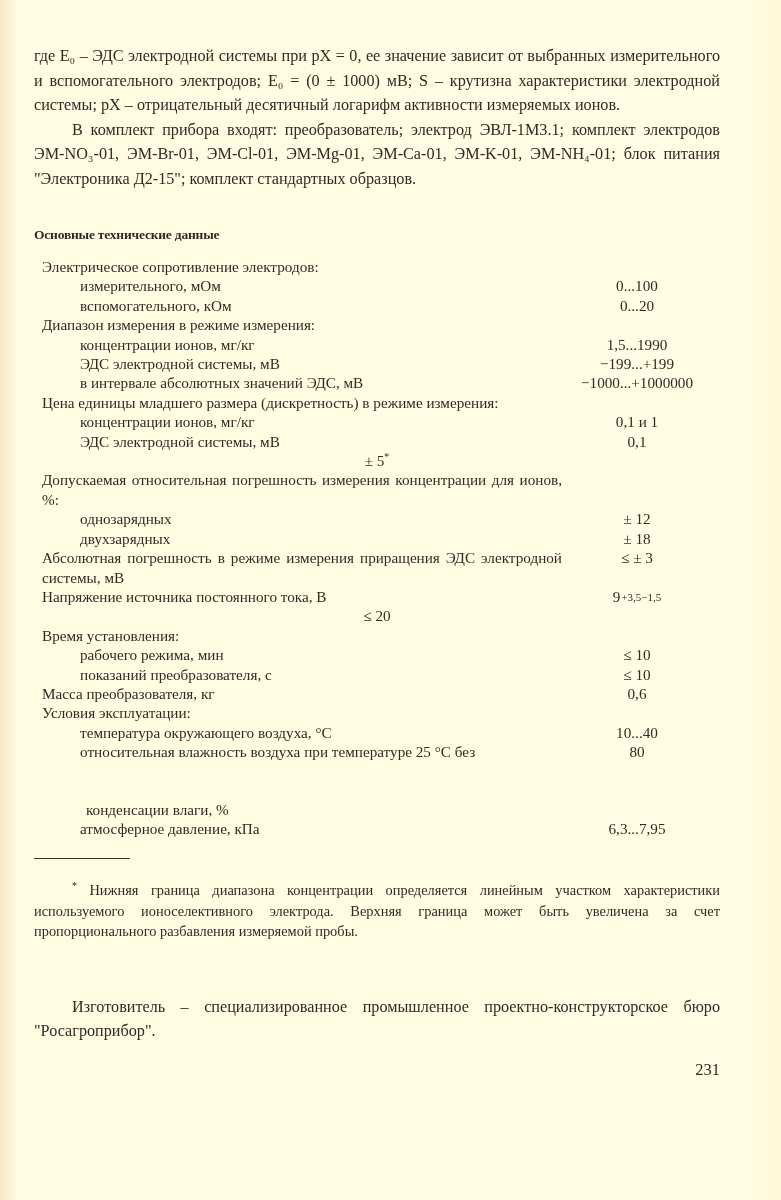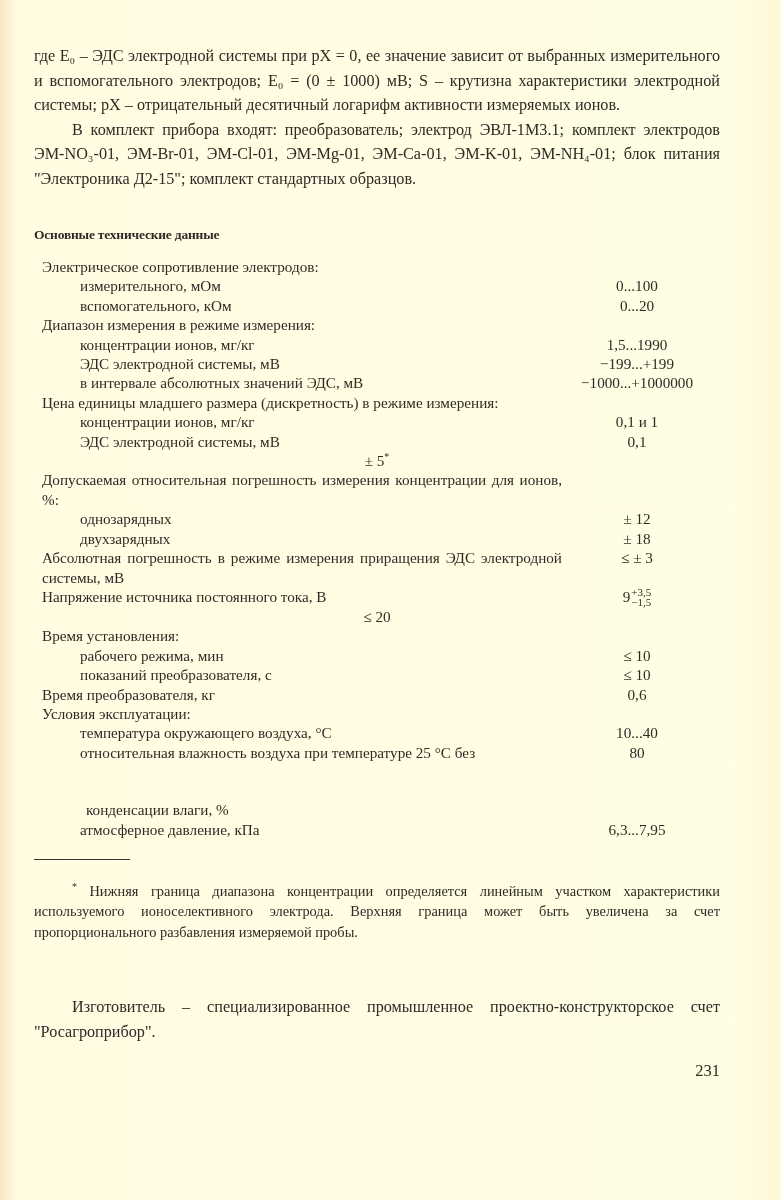--- a/index.html
+++ b/index.html
@@ -17,21 +17,21 @@
   .para.indent { text-indent: 38px; }
   .section-title { font-size: 13.5px; font-weight: bold; margin-top: 36px; margin-bottom: 14px; letter-spacing: -0.2px; }
   .spec { font-size: 15.2px; line-height: 19.4px; }
   .row { display: flex; justify-content: center; align-items: flex-start; }
   .row .label { width: 520px; text-align: justify; }
   .row .label.sub { padding-left: 38px; width: 482px; }
   .row .label .cont { display: block; padding-left: 6px; margin-top: 38px; }
   .row .value { width: 150px; text-align: center; white-space: nowrap; }
   sup { font-size: 10px; line-height: 0; }
   .volt { display: inline-flex; align-items: center; }
-  .volt .stack { display: inline-flex; flex-direction: column; font-size: 11px; line-height: 10px; margin-left: 1px; }
+  .volt .stack { display: inline-flex; flex-direction: row; font-size: 11px; line-height: 10px; margin-left: 1px; }
   .footnote-rule { width: 96px; border-top: 1.5px solid #3a332d; margin-top: 20px; }
   .footnote { font-size: 14.4px; line-height: 20.5px; text-align: justify; margin-top: 21px; text-indent: 38px; }
   .maker { font-size: 16.2px; line-height: 24.5px; text-align: justify; margin-top: 53px; text-indent: 38px; }
   .pageno { font-size: 16.5px; text-align: right; margin-top: 0; }
 </style>
 </head>
 <body>
 
 <div class="page">
 
@@ -121,21 +121,21 @@
     </div>
     <div class="row">
       <span class="label sub">рабочего режима, мин</span>
       <span class="value">≤ 10</span>
     </div>
     <div class="row">
       <span class="label sub">показаний преобразователя, с</span>
       <span class="value">≤ 10</span>
     </div>
     <div class="row">
-      <span class="label">Время преобразователя, кг</span>
+      <span class="label">Масса преобразователя, кг</span>
       <span class="value">0,6</span>
     </div>
     <div class="row">
       <span class="label">Условия эксплуатации:</span>
       <span class="value"></span>
     </div>
     <div class="row">
       <span class="label sub">температура окружающего воздуха, °С</span>
       <span class="value">10...40</span>
     </div>
@@ -148,16 +148,16 @@
     </div>
     <div class="row">
       <span class="label sub">атмосферное давление, кПа</span>
       <span class="value">6,3...7,95</span>
     </div>
   </div>
 
   <div class="footnote-rule"></div>
   <p class="footnote"><sup>*</sup> <span>Нижняя граница диапазона концентрации определяется линейным участком характеристики используемого ионоселективного электрода. Верхняя граница может быть увеличена за счет пропорционального разбавления измеряемой пробы.</span></p>
 
-  <p class="maker">Изготовитель – специализированное промышленное проектно-конструкторское счет "Росагроприбор".</p>
+  <p class="maker">Изготовитель – специализированное промышленное проектно-конструкторское бюро "Росагроприбор".</p>
 
   <div class="pageno">231</div>
 </div>
 
 </body></html>

